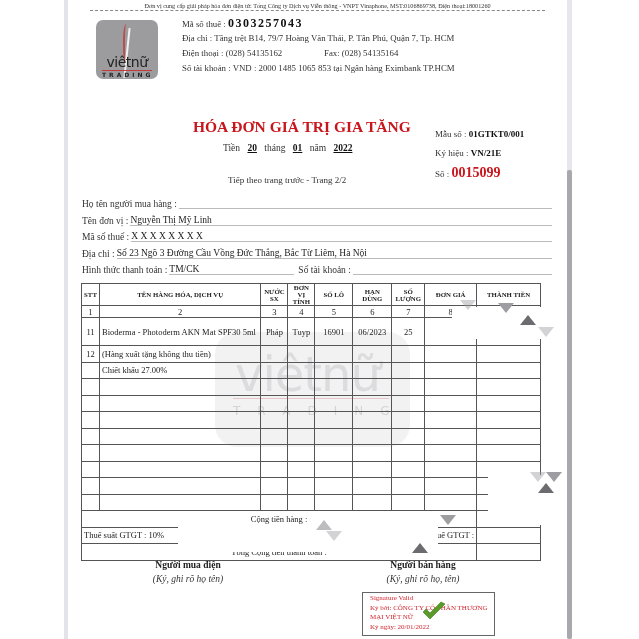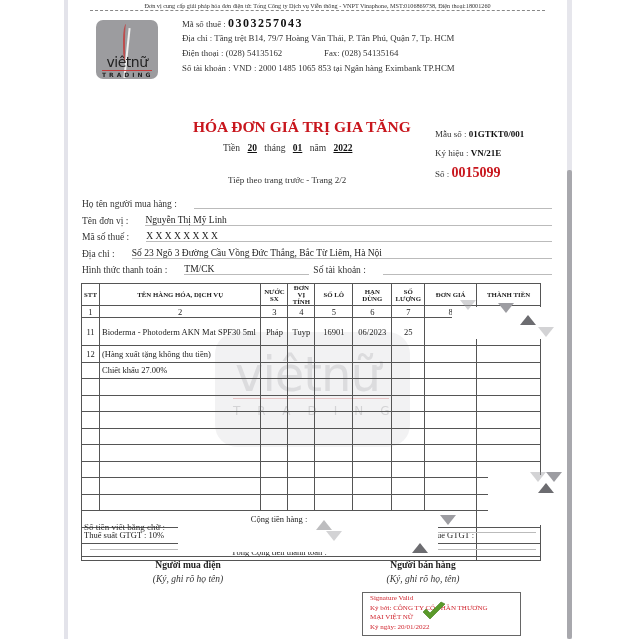--- a/index.html
+++ b/index.html
@@ -38,21 +38,21 @@
   .date b { text-decoration: underline; margin: 0 5px; color: #111; }
   .cont { position: absolute; left: 160px; top: 175px; font-size: 9px; color: #333; white-space: nowrap; }
 
   .meta { position: absolute; left: 367px; top: 125px; font-size: 9px; color: #333; }
   .meta div { height: 19px; line-height: 19px; white-space: nowrap; }
   .meta b { color: #111; }
   .meta .num { color: #c8161d; font-size: 14px; font-weight: bold; }
 
   .buyer { position: absolute; left: 14px; top: 196px; width: 470px; font-size: 9.5px; color: #333; }
   .buyer .row { height: 16.5px; line-height: 16.5px; display: flex; white-space: nowrap; }
-  .buyer .val { flex: 1; border-bottom: 1px solid #bbb; margin-left: 17px; height: 13px; line-height: 14px; color: #222; }
+  .buyer .val { flex: 1; border-bottom: 1px solid #bbb; margin-left: 2px; height: 13px; line-height: 14px; color: #222; }
   .buyer .half { flex: 0 0 125px; }
   .buyer .gap { margin-left: 4px; }
 
   .grid { position: absolute; left: 13px; top: 283px; width: 460px; border-collapse: collapse; font-size: 8.5px; color: #222; }
   .grid td, .grid th { border: 1px solid #555; padding: 0 2px; height: 16.5px; }
   .grid th { font-size: 6.8px; font-weight: bold; text-align: center; line-height: 7px; height: 18px; }
   .grid .idx td { text-align: center; height: 12px; font-size: 8.5px; }
   .grid td.c { text-align: center; }
   .grid td.tot-label { text-align: center; border-left: 1px solid #555; }
 
@@ -60,21 +60,21 @@
            font-size: 9px; color: #333; padding: 3px 2px; }
   .words .l1 { position: absolute; left: 110px; right: 4px; top: 13px; border-bottom: 1px solid #bbb; }
   .words .l2 { position: absolute; left: 8px; right: 4px; top: 30px; border-bottom: 1px solid #bbb; }
 
   .sig { position: absolute; top: 560px; text-align: center; font-size: 9.5px; width: 150px; }
   .sig .h { font-weight: bold; color: #222; }
   .sig .s { font-style: italic; color: #333; margin-top: 4px; }
   .sig-buyer { left: 45px; }
   .sig-seller { left: 280px; }
 
-  .stamp { position: absolute; left: 294px; top: 592px; width: 159px; height: 44px; border: 1px solid #666; font-size: 7px;
+  .stamp { position: absolute; left: 294px; top: 592px; width: 133px; height: 44px; border: 1px solid #666; font-size: 7px;
            color: #d0262f; padding: 1px 7px; line-height: 9.5px; white-space: nowrap; }
   .stamp .check { position: absolute; left: 58px; top: 8px; width: 26px; height: 20px; }
 
   .watermark { position: absolute; left: 147px; top: 332px; width: 195px; height: 115px; background: rgba(150,150,155,0.12);
                border-radius: 22px; }
   .watermark .wm-text { position: absolute; left: 20px; top: 18px; font-family: "DejaVu Sans", sans-serif; font-size: 48px;
                         color: rgba(120,120,125,0.18); letter-spacing: -1px; line-height: 48px; }
   .watermark .wm-line { position: absolute; left: 18px; top: 66px; width: 156px; height: 1px; background: rgba(200,60,60,0.25); }
   .watermark .wm-trading { position: absolute; left: 18px; top: 72px; font-family: "DejaVu Sans", sans-serif; font-size: 12px;
                            letter-spacing: 17px; color: rgba(120,120,125,0.25); }
@@ -335,26 +335,20 @@
         </td>
         <td></td>
       </tr>
       <tr>
         <td colspan="8" class="tot-label">Tổng Cộng tiền thanh toán :</td>
         <td></td>
       </tr>
     </tbody>
   </table>
 
-  <div class="words">
-    <span>Số tiền viết bằng chữ :</span>
-    <span></span>
-    <div class="l1"></div>
-    <div class="l2"></div>
-  </div>
 
   <div class="redact" style="left:384px;top:307px;width:110px;height:32px;"></div>
   <div class="tri down light" style="left:392px;top:300px;"></div>
   <div class="tri down" style="left:430px;top:303px;"></div>
   <div class="tri up" style="left:452px;top:315px;"></div>
   <div class="tri down light" style="left:470px;top:327px;"></div>
   <div class="redact" style="left:420px;top:475px;width:79px;height:50px;"></div>
   <div class="tri down" style="left:478px;top:472px;"></div>
   <div class="tri up" style="left:470px;top:483px;"></div>
   <div class="tri down light" style="left:462px;top:472px;"></div>

